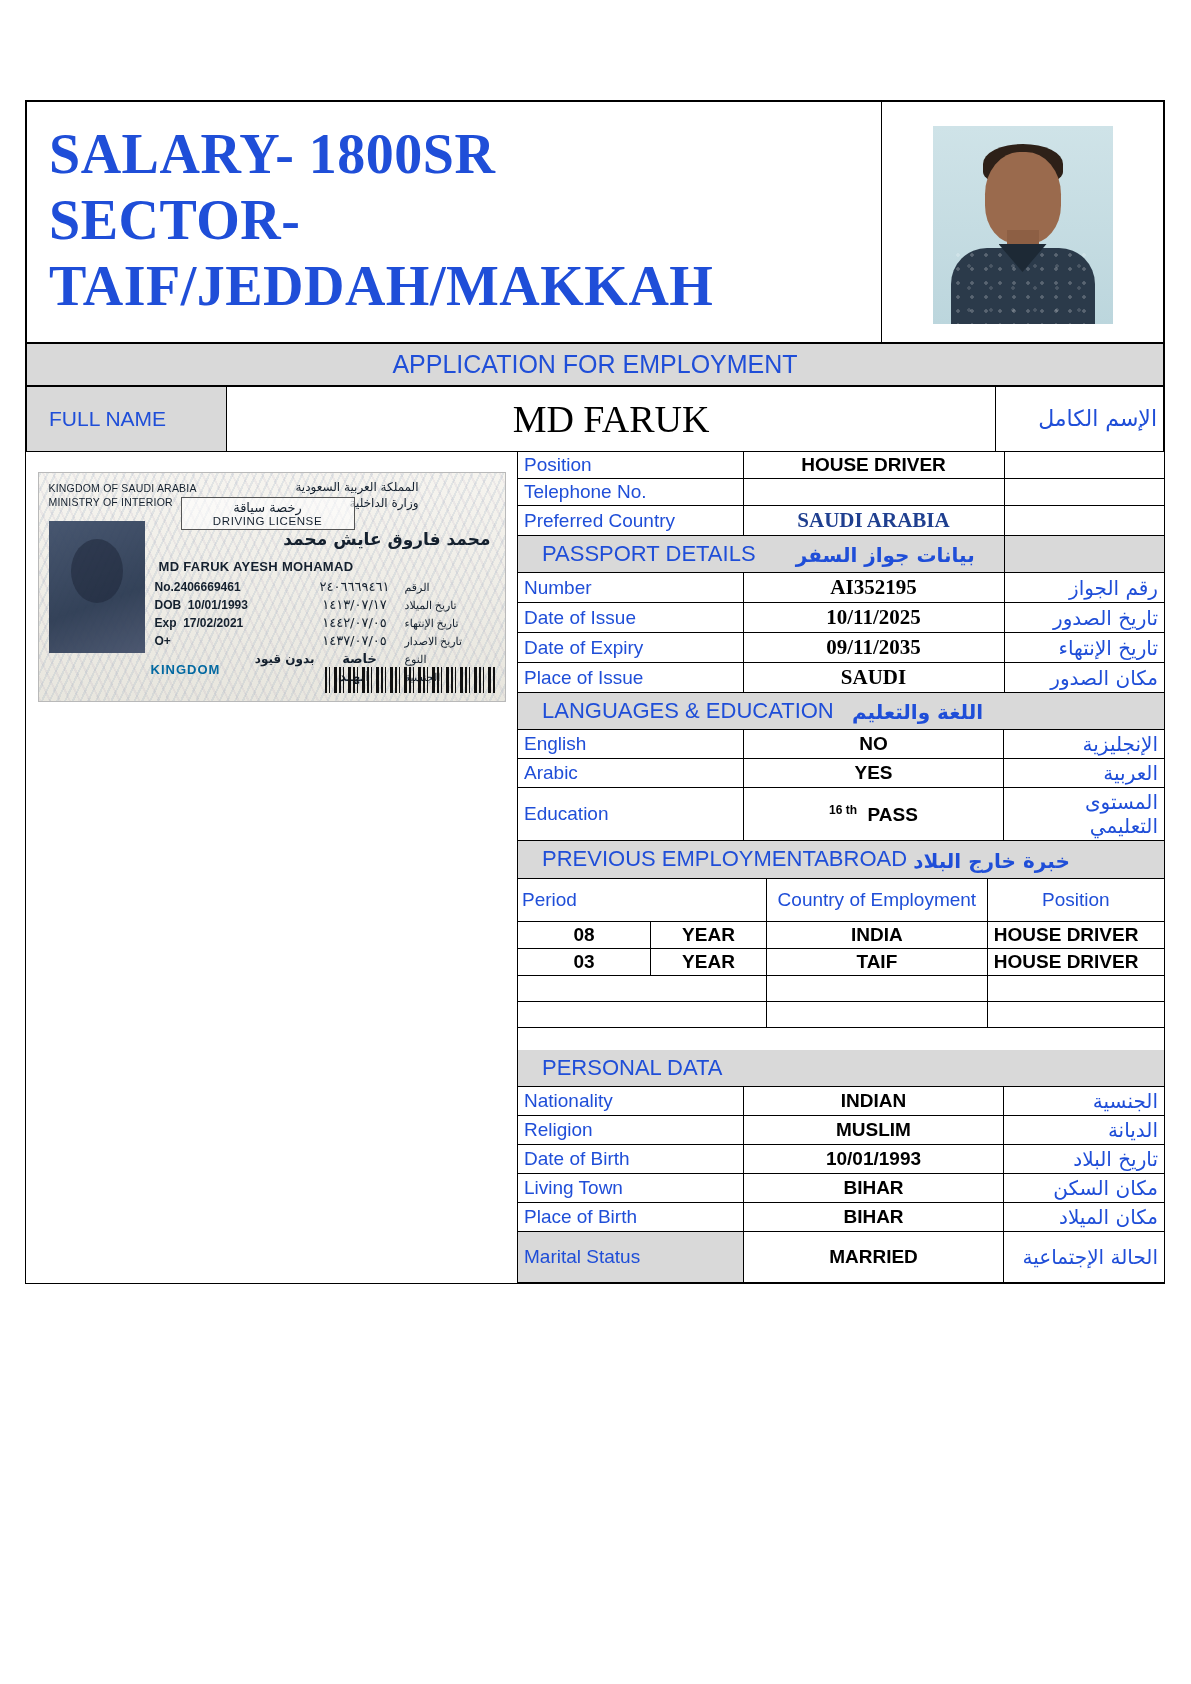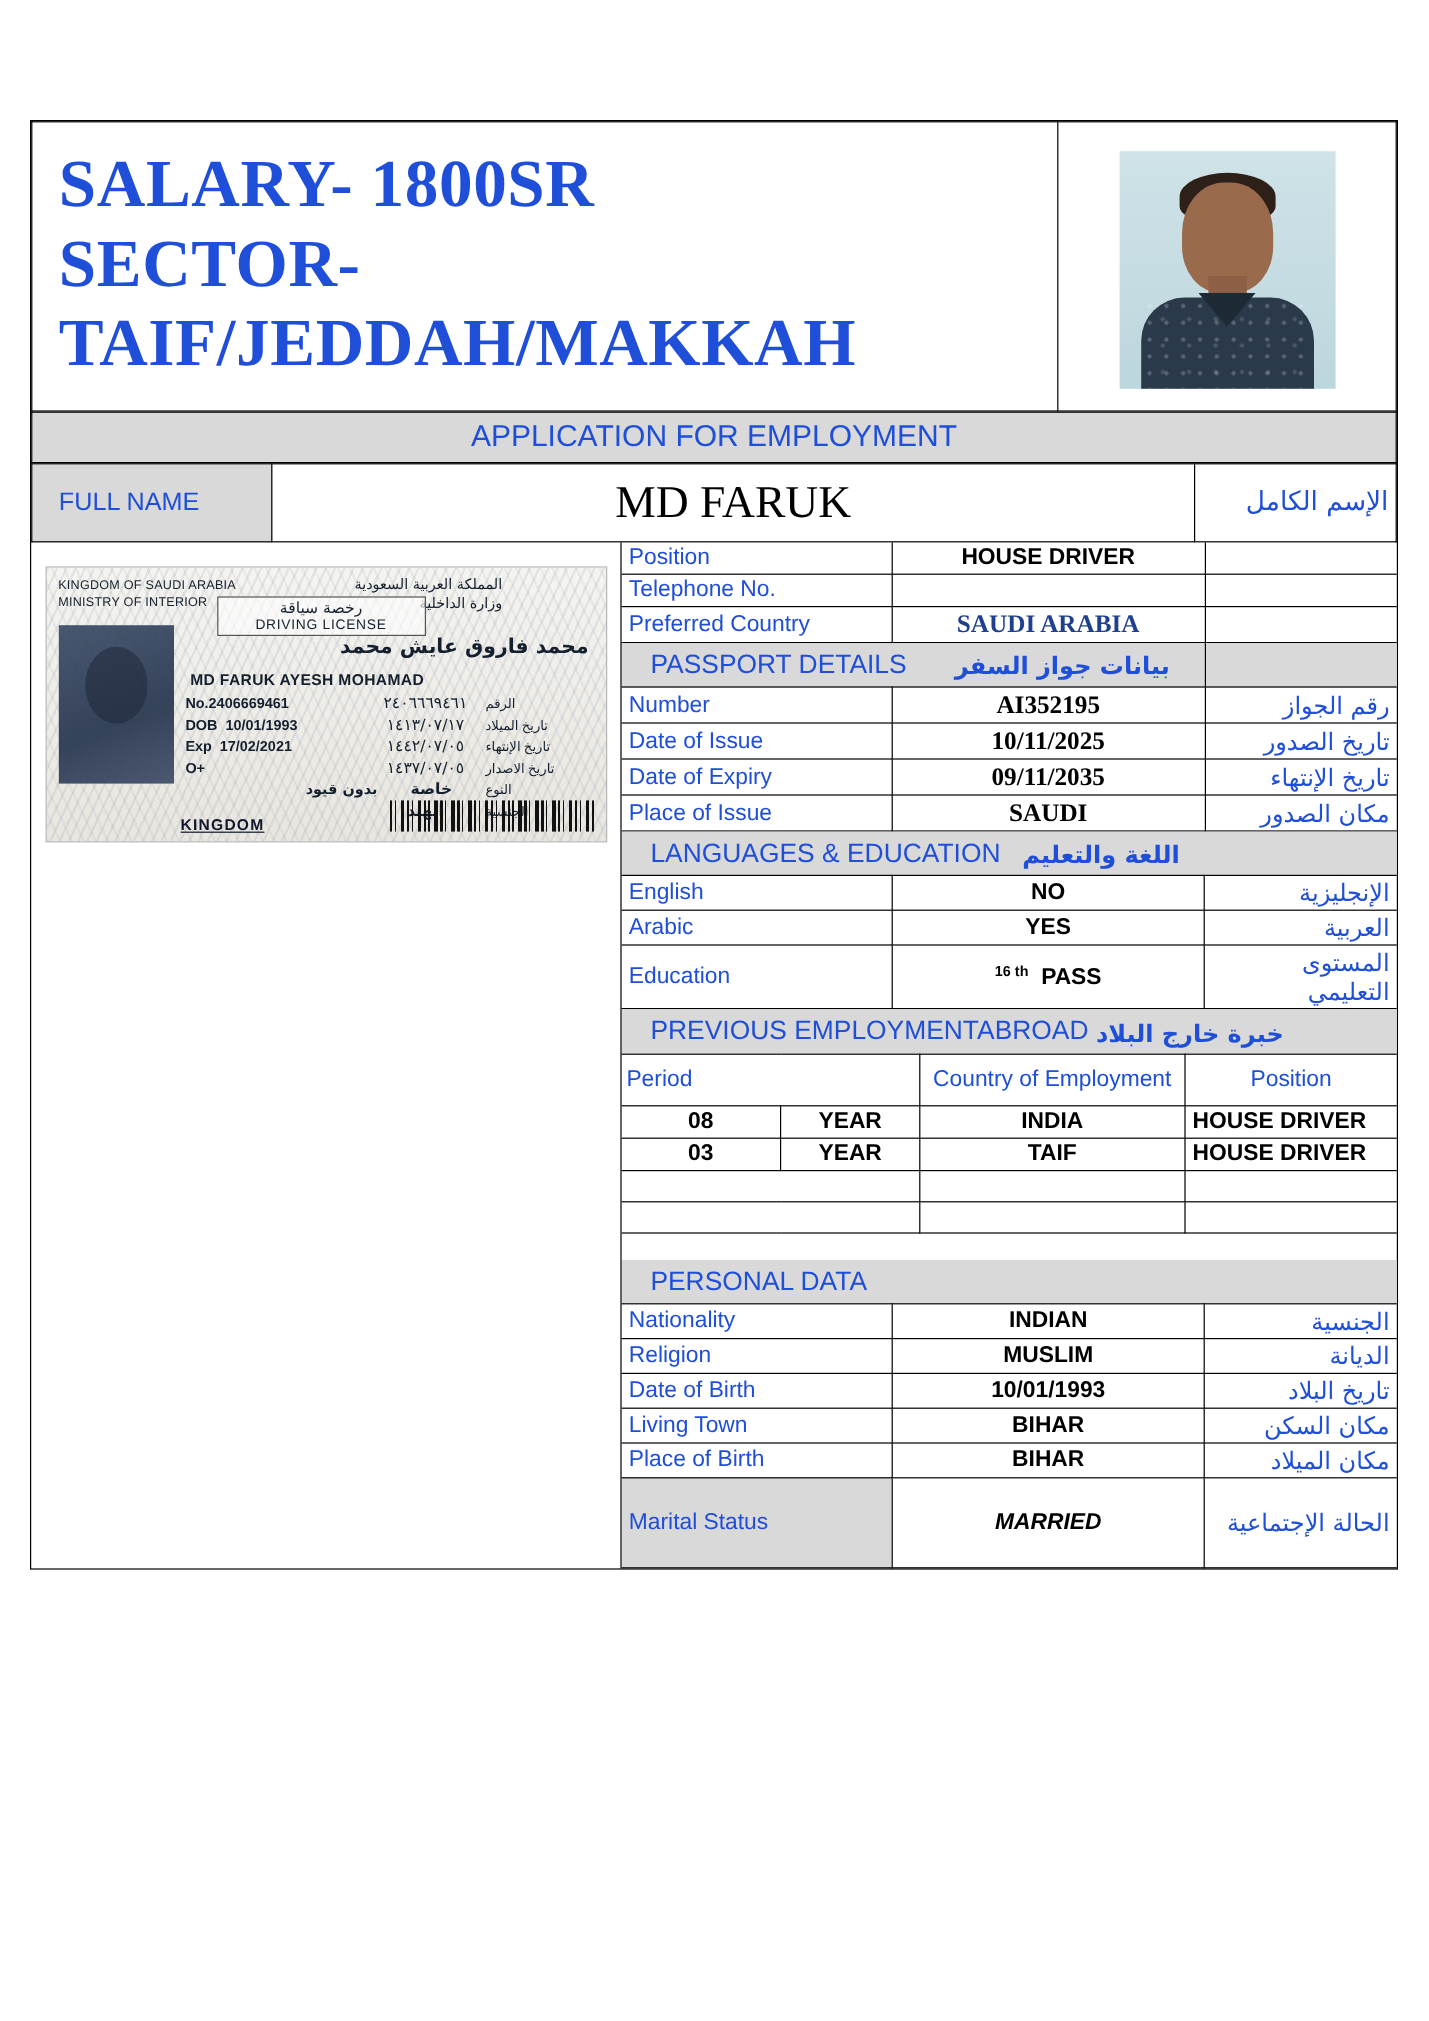--- a/index.html
+++ b/index.html
@@ -287,22 +287,22 @@
     font-size: 15px;
   }
   .dl-barcode {
     position: absolute; right: 10px; bottom: 8px;
     width: 170px; height: 26px;
     background: repeating-linear-gradient(90deg,
       #111 0 2px, transparent 2px 4px, #111 4px 5px, transparent 5px 9px,
       #111 9px 12px, transparent 12px 14px);
   }
   .dl-kingdom {
-    position: absolute; left: 112px; bottom: 6px;
-    font-size: 13px; font-weight: bold; color: #0f172a; letter-spacing: 1px; text-decoration: underline;
+    position: absolute; left: 112px; bottom: 24px;
+    font-size: 13px; font-weight: bold; color: #0369a1; letter-spacing: 1px;
   }
 
   
   .pe-head td {
     color: #1f4ed8;
     font-size: 19px;
     text-align: center;
     padding: 10px 4px;
   }
   .pe-head td.left { text-align: left; }
@@ -600,21 +600,21 @@
             <td class="val">BIHAR</td>
             <td class="ar">مكان السكن</td>
           </tr>
           <tr>
             <td class="label-blue">Place of Birth</td>
             <td class="val">BIHAR</td>
             <td class="ar">مكان الميلاد</td>
           </tr>
           <tr>
             <td class="label-blue" style="background:#d9d9d9;">Marital Status</td>
-            <td class="val" style="padding:26px 0;font-style:italic;">MARRIED</td>
+            <td class="val" style="padding:14px 0;">MARRIED</td>
             <td class="ar" style="line-height:1.2;">الحالة الإجتماعية</td>
           </tr>
         </tbody>
           </table>
 
       </div>
     </div>
   </div>
 </div>
 

